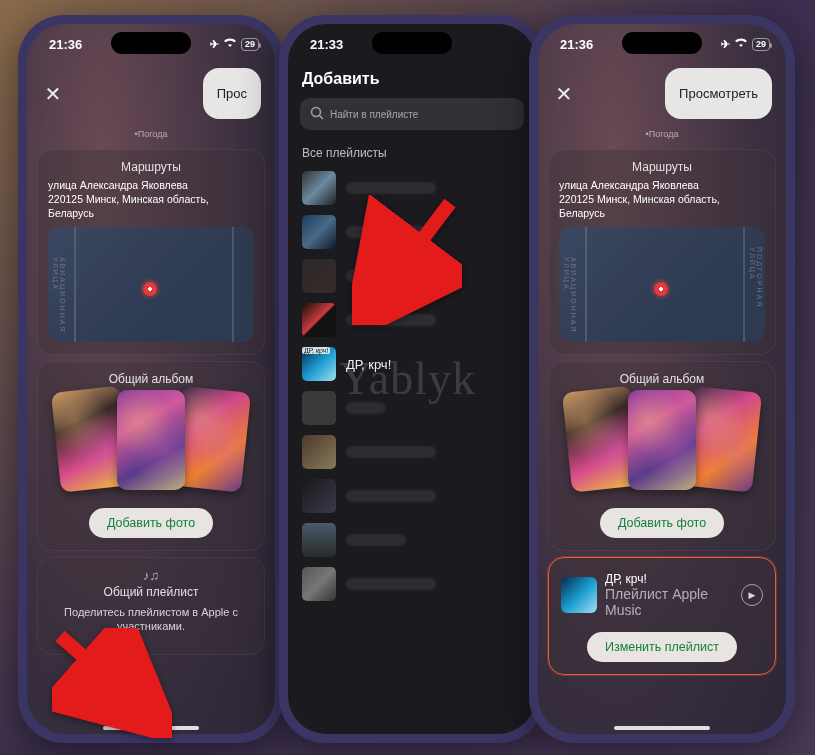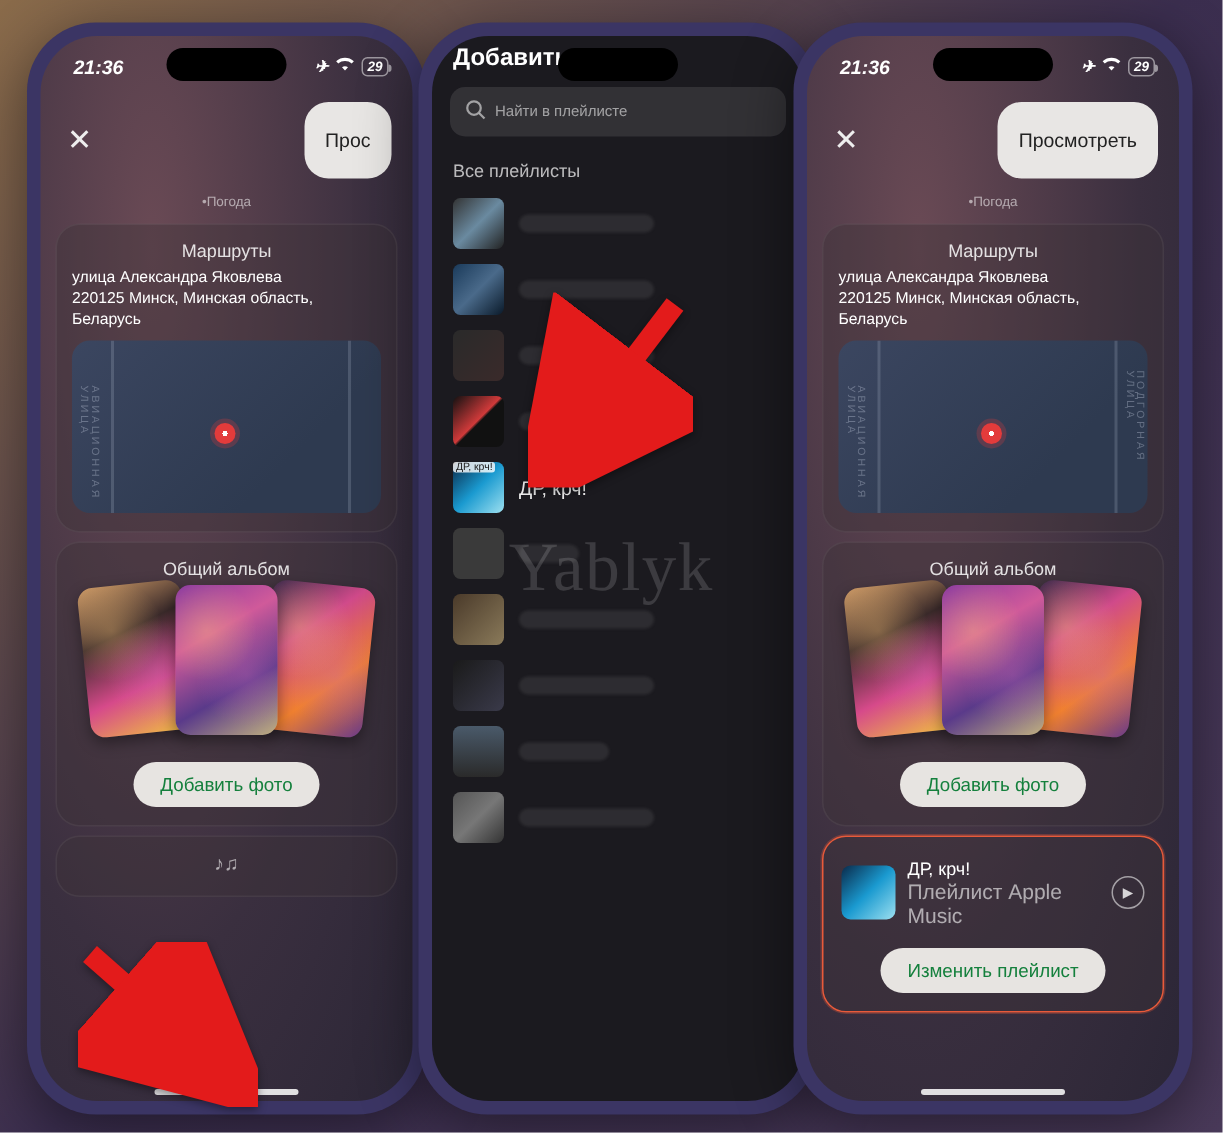--- a/index.html
+++ b/index.html
@@ -54,21 +54,20 @@
   
   .status {
     height: 40px;
     display: flex;
     justify-content: space-between;
     align-items: center;
     padding: 0 16px 0 22px;
     font-weight: 600;
     font-size: 13px;
     color: #fff;
-    font-style: italic;
   }
   .p2 .status { justify-content: flex-start; padding-left: 22px; }
   .status-right {
     display: flex; align-items: center; gap: 4px;
     font-size: 11px;
   }
   .battery-pill {
     display: flex; align-items: center; gap: 3px;
     border: 1px solid rgba(255,255,255,.5);
     border-radius: 4px;
@@ -369,40 +368,45 @@
       <div class="photos">
         <div class="photo"></div>
         <div class="photo"></div>
         <div class="photo"></div>
       </div>
       <div class="pill-btn">Добавить фото</div>
     </div>
 
     <div class="card">
       <div class="note-icon">♪♫</div>
+      <h3>Общий плейлист</h3>
+      <div class="sub-desc">Поделитесь плейлистом в Apple с участниками.</div>
     </div>
 
     <div class="home-ind"></div>
   </div>
 </div>
 
 <div class="arrow" style="left:52px;top:628px">
   <svg width="120" height="110" viewBox="0 0 120 110">
     <defs>
         <marker id="ah1" markerWidth="10" markerHeight="10" refX="6" refY="5" orient="auto">
       <path d="M0,0 L10,5 L0,10 z" fill="#e31b1b"></path>
         </marker>
       </defs>
     <path d="M8,8 L92,82" stroke="#e31b1b" stroke-width="14" marker-end="url(#ah1)"></path>
   </svg>
 </div>
 
 <div class="phone p2">
   <div class="screen">
     <div class="island"></div>
+    <div class="status">
+      <span>21:33</span>
+    </div>
     <div class="title-center">Добавить</div>
 
     <div class="search-field">
       <span>
         <svg width="14" height="14" viewBox="0 0 14 14">
             <circle cx="6" cy="6" r="4.5" stroke="rgba(255,255,255,.55)" stroke-width="1.5" fill="none"></circle>
             <line x1="9.5" y1="9.5" x2="13" y2="13" stroke="rgba(255,255,255,.55)" stroke-width="1.5"></line>
           </svg>
       </span>
       <span>Найти в плейлисте</span>

